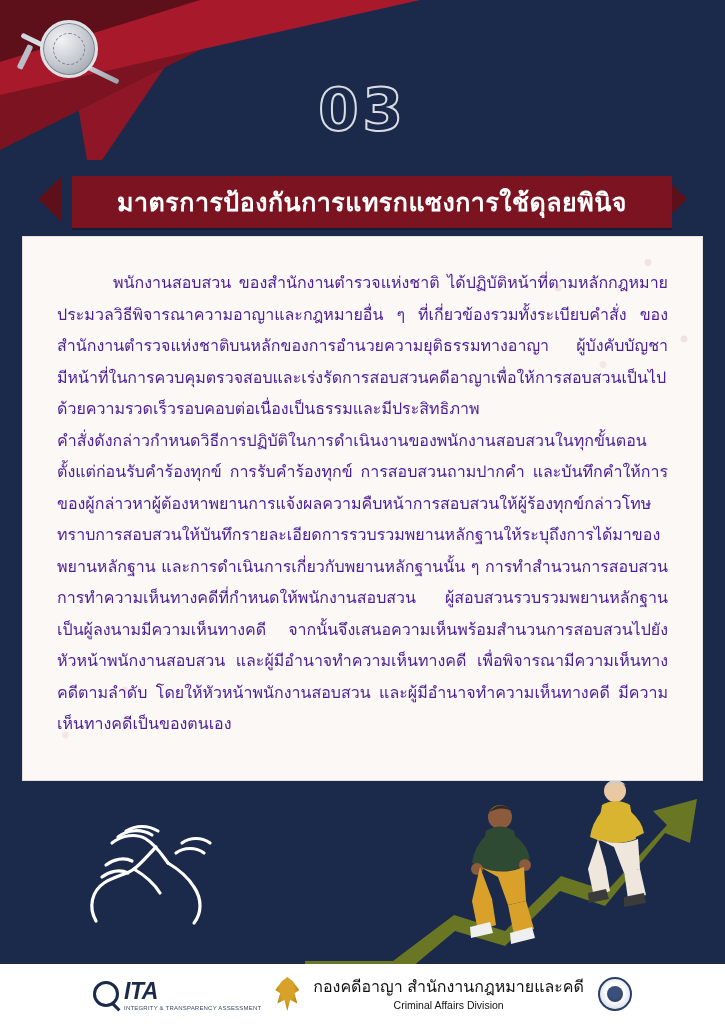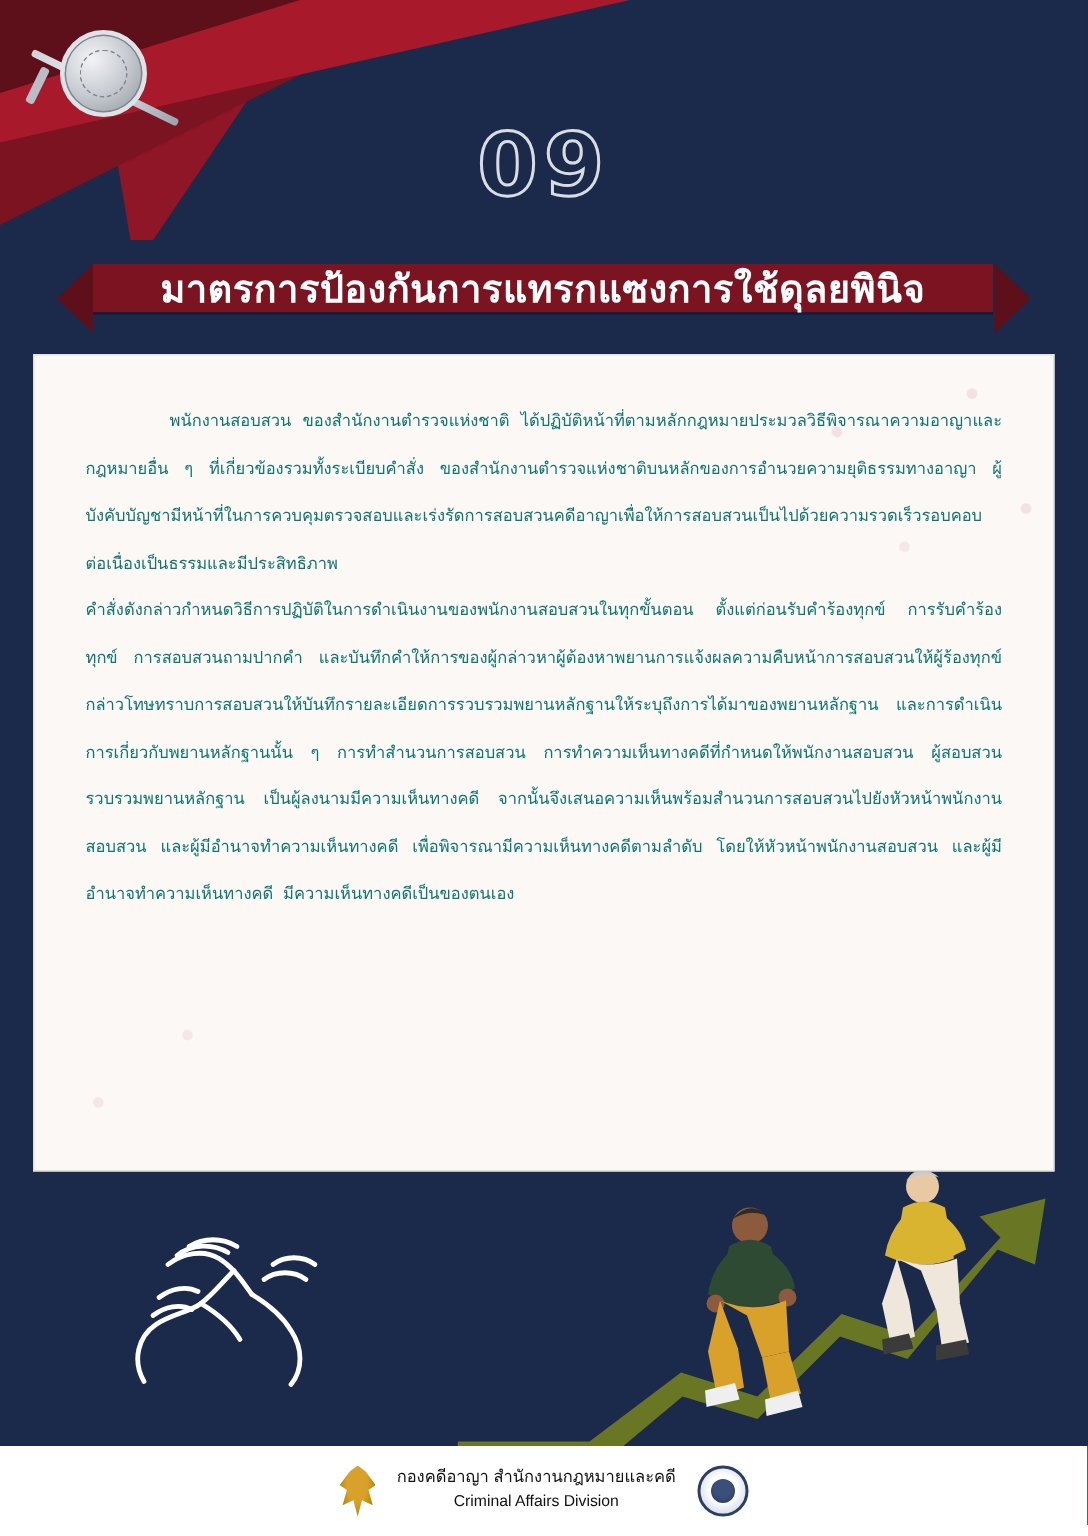--- a/index.html
+++ b/index.html
@@ -101,22 +101,22 @@
     font-size: 58px;
     font-weight: bold;
     color: transparent;
     -webkit-text-stroke: 2px #d9dde3;
     letter-spacing: 4px;
   }
 
   
   .title-ribbon {
     position: absolute;
-    top: 176px; left: 62px;
-    width: 600px; height: 32px;
+    top: 176px; left: 72px;
+    width: 600px; height: 52px;
     background: #7b1320;
     display: flex; align-items: center; justify-content: center;
     box-shadow: 0 2px 0 rgba(0,0,0,.25);
   }
   .title-ribbon .t {
     color: #ffffff;
     font-size: 25px;
     font-weight: bold;
     letter-spacing: .5px;
     white-space: nowrap;
@@ -154,26 +154,25 @@
     content: "";
     position: absolute;
     bottom: 0; left: 0; width: 170px; height: 150px;
     background:
       radial-gradient(circle at 25% 70%, rgba(170,30,50,.08) 0 3px, transparent 4px),
       radial-gradient(circle at 60% 40%, rgba(170,30,50,.08) 0 3px, transparent 4px);
   }
   .body-text {
     position: relative;
     z-index: 2;
-    font-size: 11px;
+    font-size: 16px;
     line-height: 31.5px;
-    color: #0f766e;
+    color: #4c1d95;
     text-align: justify;
     text-justify: inter-word;
-    font-family: Liberation Mono, monospace;
   }
   .body-text p { margin: 0; }
   .indent { display: inline-block; width: 56px; }
   .bold-line { font-weight: bold; }
 
   
   .lower {
     position: absolute;
     top: 781px; left: 0; width: 725px; height: 200px;
     overflow: hidden;
@@ -216,21 +215,21 @@
   }
   .ita-sub {
     font-size: 6px; color: #3b4a66; letter-spacing: .2px;
   }
   .garuda {
     width: 24px; height: 34px;
     background: radial-gradient(ellipse at 50% 35%, #d8a22a 0 40%, #b8860b 70%, #8b6508 100%);
     clip-path: polygon(50% 0%, 72% 12%, 100% 38%, 80% 48%, 92% 78%, 62% 68%, 50% 100%, 38% 68%, 8% 78%, 20% 48%, 0% 38%, 28% 12%);
   }
   .foot-texts { text-align: center; line-height: 1.45; }
-  .foot-th { font-size: 11px; color: #111; }
+  .foot-th { font-size: 16px; color: #111; }
   .foot-en { font-size: 10.5px; color: #111; font-weight: normal; }
   .royal-seal {
     width: 34px; height: 34px; border-radius: 50%;
     border: 2px solid #2b3f66;
     background: radial-gradient(circle at 50% 45%, #fff 0 40%, #dfe4ee 70%, #b9c2d4 100%);
     position: relative;
   }
   .royal-seal::after {
     content: "";
     position: absolute; top: 7px; left: 7px; right: 7px; bottom: 7px;
@@ -248,21 +247,21 @@
   <div class="tri-deep"></div>
 
   <div class="emblem">
     <div class="sword"></div>
     <div class="sword-hilt"></div>
     <div class="medal"></div>
   </div>
 </div>
 
 <div class="number-circle">
-  <span>09</span>
+  <span>03</span>
 </div>
 
 <div class="ribbon-notch-l"></div>
 <div class="ribbon-notch-r"></div>
 <div class="title-ribbon">
   <div class="t">มาตรการป้องกันการแทรกแซงการใช้ดุลยพินิจ</div>
 </div>
 
 <div class="card">
   <div class="body-text">
@@ -319,20 +318,27 @@
       <path d="M28,96 l-8,34 l6,30 l18,-6 l-4,-26 Z" fill="#d9a12a"></path>
       <path d="M18,156 l20,-5 l3,11 l-22,5 Z" fill="#efefef"></path>
       <path d="M56,134 l18,-4 l8,28 l-20,6 Z" fill="#d9a12a"></path>
       <path d="M58,162 l22,-6 l3,11 l-24,6 Z" fill="#efefef"></path>
     </g>
   </svg>
 </div>
 
 <div class="footer">
   <div class="footer-inner">
+    <div class="ita-logo">
+      <div class="ita-ring"></div>
+      <div>
+        <div class="ita-text">ITA</div>
+        <div class="ita-sub">INTEGRITY &amp; TRANSPARENCY ASSESSMENT</div>
+      </div>
+    </div>
     <div class="garuda"></div>
     <div class="foot-texts">
       <div class="foot-th">กองคดีอาญา สำนักงานกฎหมายและคดี</div>
       <div class="foot-en">Criminal Affairs Division</div>
     </div>
     <div class="royal-seal"></div>
   </div>
 </div>
 
 </body></html>

